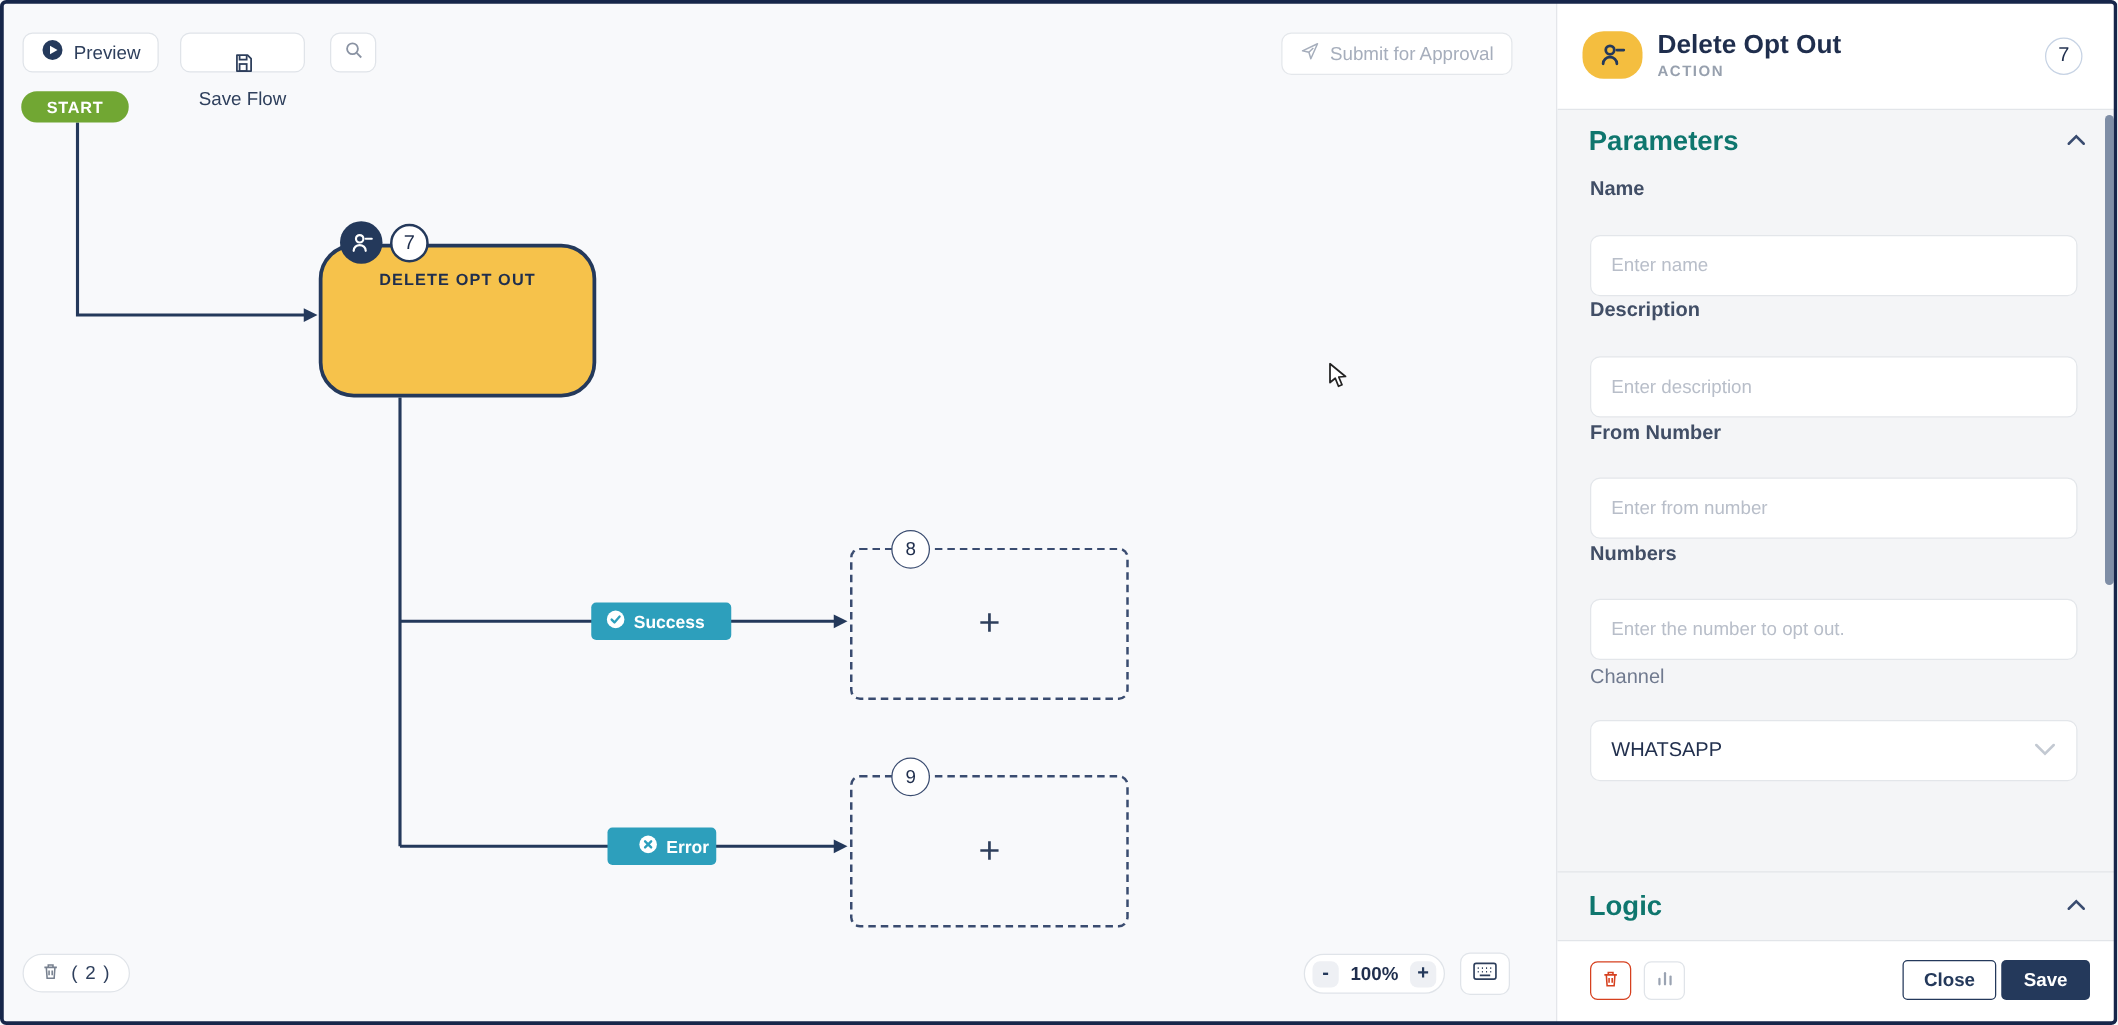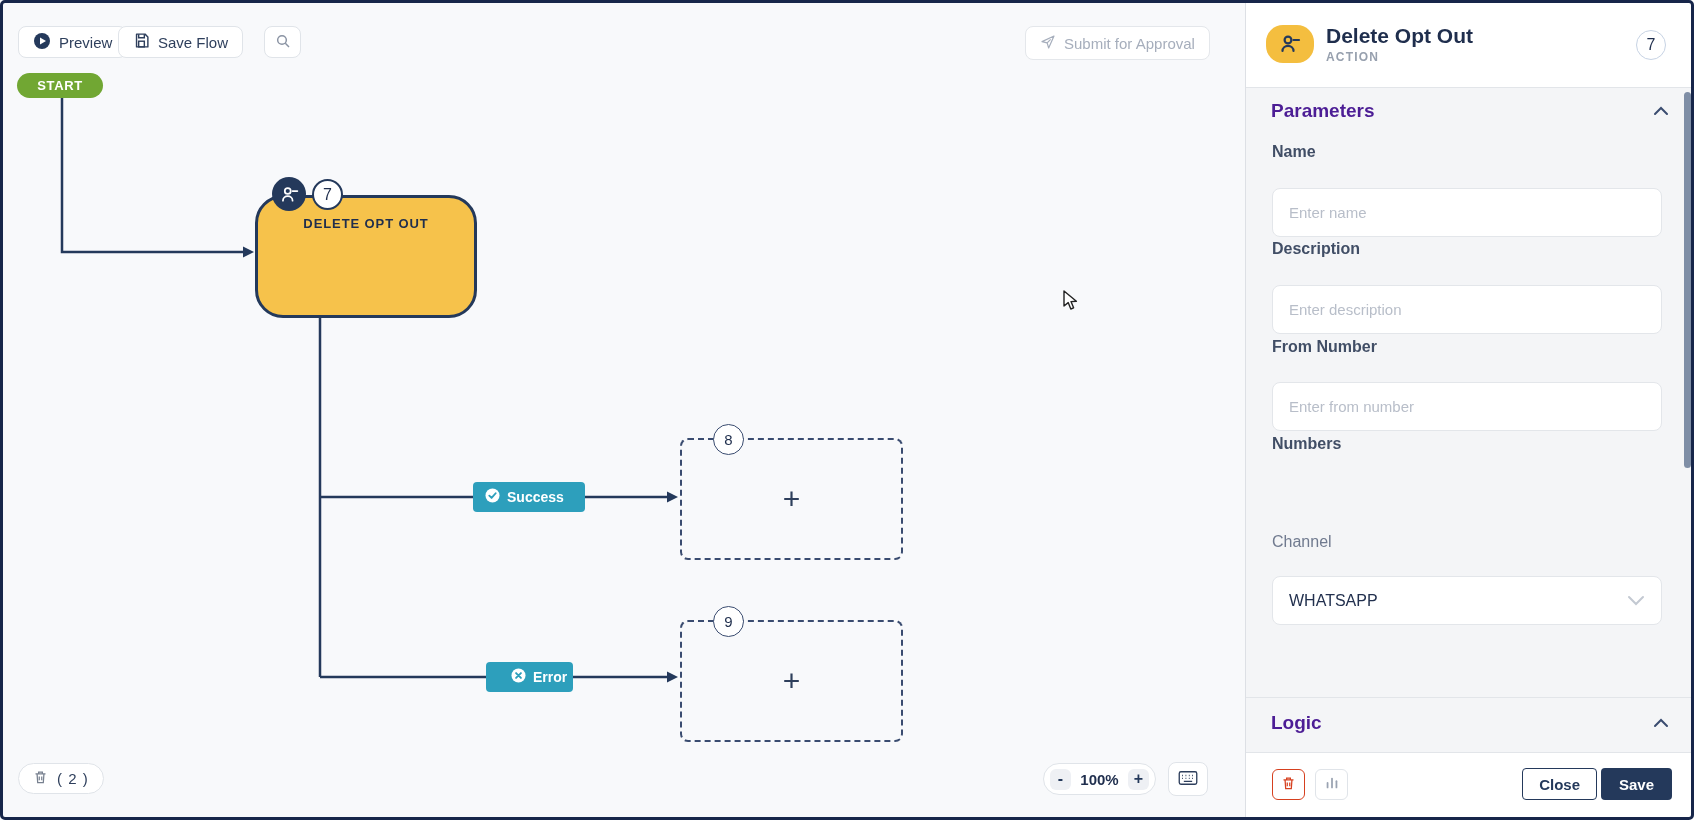--- a/index.html
+++ b/index.html
@@ -4,21 +4,21 @@
 <style>
   html,body{margin:0;padding:0;background:#F8F9FB;font-family:"Liberation Sans",sans-serif;}
   .stage{position:relative;width:1694px;height:820px;overflow:hidden;background:#F8F9FB;}
   .frame{position:absolute;inset:0;border:3px solid #17264a;border-radius:5px;pointer-events:none;z-index:99;}
 
   
   .canvas{position:absolute;left:0;top:0;width:1245px;height:820px;background:#F8F9FB;border-right:1px solid #DDE0E5;}
   .btn{display:inline-flex;align-items:center;gap:8px;background:#fff;border:1px solid #E0E4E9;border-radius:8px;
        color:#2E3F5C;font-size:15px;font-weight:500;padding:15px 14px;height:32px;box-sizing:border-box;cursor:pointer;}
   .tool-preview{position:absolute;left:18px;top:26px;}
-  .tool-saveflow{position:absolute;left:118px;top:26px;}
+  .tool-saveflow{position:absolute;left:144px;top:26px;flex-direction:column;}
   .tool-search{position:absolute;left:264px;top:26px;width:37px;justify-content:center;padding:0;}
   .tool-submit{position:absolute;left:1025px;top:26px;height:34px;color:#A6AEBC;font-weight:400;border-color:#E4E7EB;}
 
   .start-pill{position:absolute;left:17px;top:73px;width:86px;height:25px;background:#71A733;border-radius:13px;
        display:flex;align-items:center;justify-content:center;color:#fff;font-size:13px;font-weight:700;letter-spacing:.6px;}
 
   .wires{position:absolute;left:0;top:0;width:1245px;height:820px;pointer-events:none;}
 
   .node{position:absolute;left:255px;top:195px;width:222px;height:123px;background:#F6C24B;border:3px solid #24395B;
         border-radius:28px;box-sizing:border-box;cursor:pointer;}
@@ -58,21 +58,21 @@
   .panel-header{position:absolute;left:0;top:0;width:100%;height:88px;background:#fff;border-bottom:1px solid #E2E5E9;box-sizing:border-box;}
   .panel-icon{position:absolute;left:20px;top:25px;width:48px;height:38px;border-radius:17px;background:#F4BE3F;
         display:flex;align-items:center;justify-content:center;}
   .panel-title{position:absolute;left:80px;top:24px;color:#1F2E4D;font-size:21px;font-weight:700;}
   .panel-subtitle{position:absolute;left:80px;top:50px;color:#97A0AE;font-size:12px;font-weight:600;letter-spacing:1.2px;}
   .panel-badge{position:absolute;right:28px;top:30px;width:30px;height:30px;border-radius:50%;background:#fff;
         border:1px solid #C7D3E4;box-sizing:border-box;display:flex;align-items:center;justify-content:center;
         color:#1F2E4D;font-size:16px;}
 
   .section-head{position:absolute;left:25px;right:25px;display:flex;align-items:center;justify-content:space-between;}
-  .section-head .stitle{color:#4c1d95;font-size:19px;font-weight:600;}
+  .section-head .stitle{color:#0f766e;font-size:22px;font-weight:600;}
   .sec-params{top:100px;}
   .sec-logic{top:712px;}
 
   .fld-label{position:absolute;left:26px;color:#414E66;font-size:16px;font-weight:600;}
   .fld-label.lite{color:#707A8F;font-weight:500;}
   .fld-input{position:absolute;left:26px;width:390px;height:49px;background:#fff;border:1px solid #E3E6EA;border-radius:8px;
         box-sizing:border-box;padding:0 16px;font-size:15px;color:#0f766e;font-family:"Liberation Sans",sans-serif;outline:none;}
   .fld-input::placeholder{color:#B8BEC9;opacity:1;}
   .fld-select{position:absolute;left:26px;width:390px;height:49px;background:#fff;border:1px solid #E3E6EA;border-radius:8px;
         box-sizing:border-box;display:flex;align-items:center;justify-content:space-between;padding:0 16px;cursor:pointer;}
@@ -260,20 +260,21 @@
     <div class="fld-label" style="top:143px">Name</div>
     <input class="fld-input" style="top: 188px;" placeholder="Enter name">
 
     <div class="fld-label" style="top:240px">Description</div>
     <input class="fld-input" style="top: 285px;" placeholder="Enter description">
 
     <div class="fld-label" style="top:338px">From Number</div>
     <input class="fld-input" style="top: 382px;" placeholder="Enter from number">
 
     <div class="fld-label" style="top:435px">Numbers</div>
+    <input class="fld-input" style="top: 479px;" placeholder="Enter the number to opt out.">
 
     <div class="fld-label lite" style="top:533px">Channel</div>
     <div class="fld-select" style="top:576px">
       <span class="val">WHATSAPP</span>
       <span>
         <svg width="18" height="11" viewBox="0 0 18 11" fill="none" stroke="#C3C9D2" stroke-width="2" stroke-linecap="round">
             <polyline points="2,2 9,9 16,2"></polyline>
           </svg>
       </span>
     </div>

